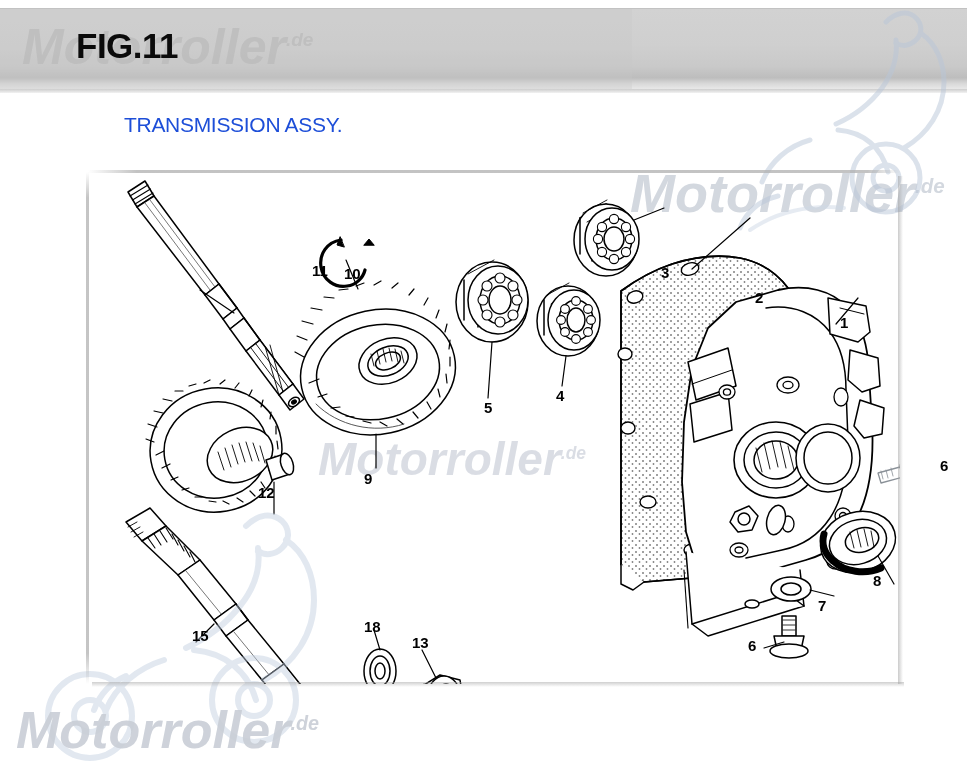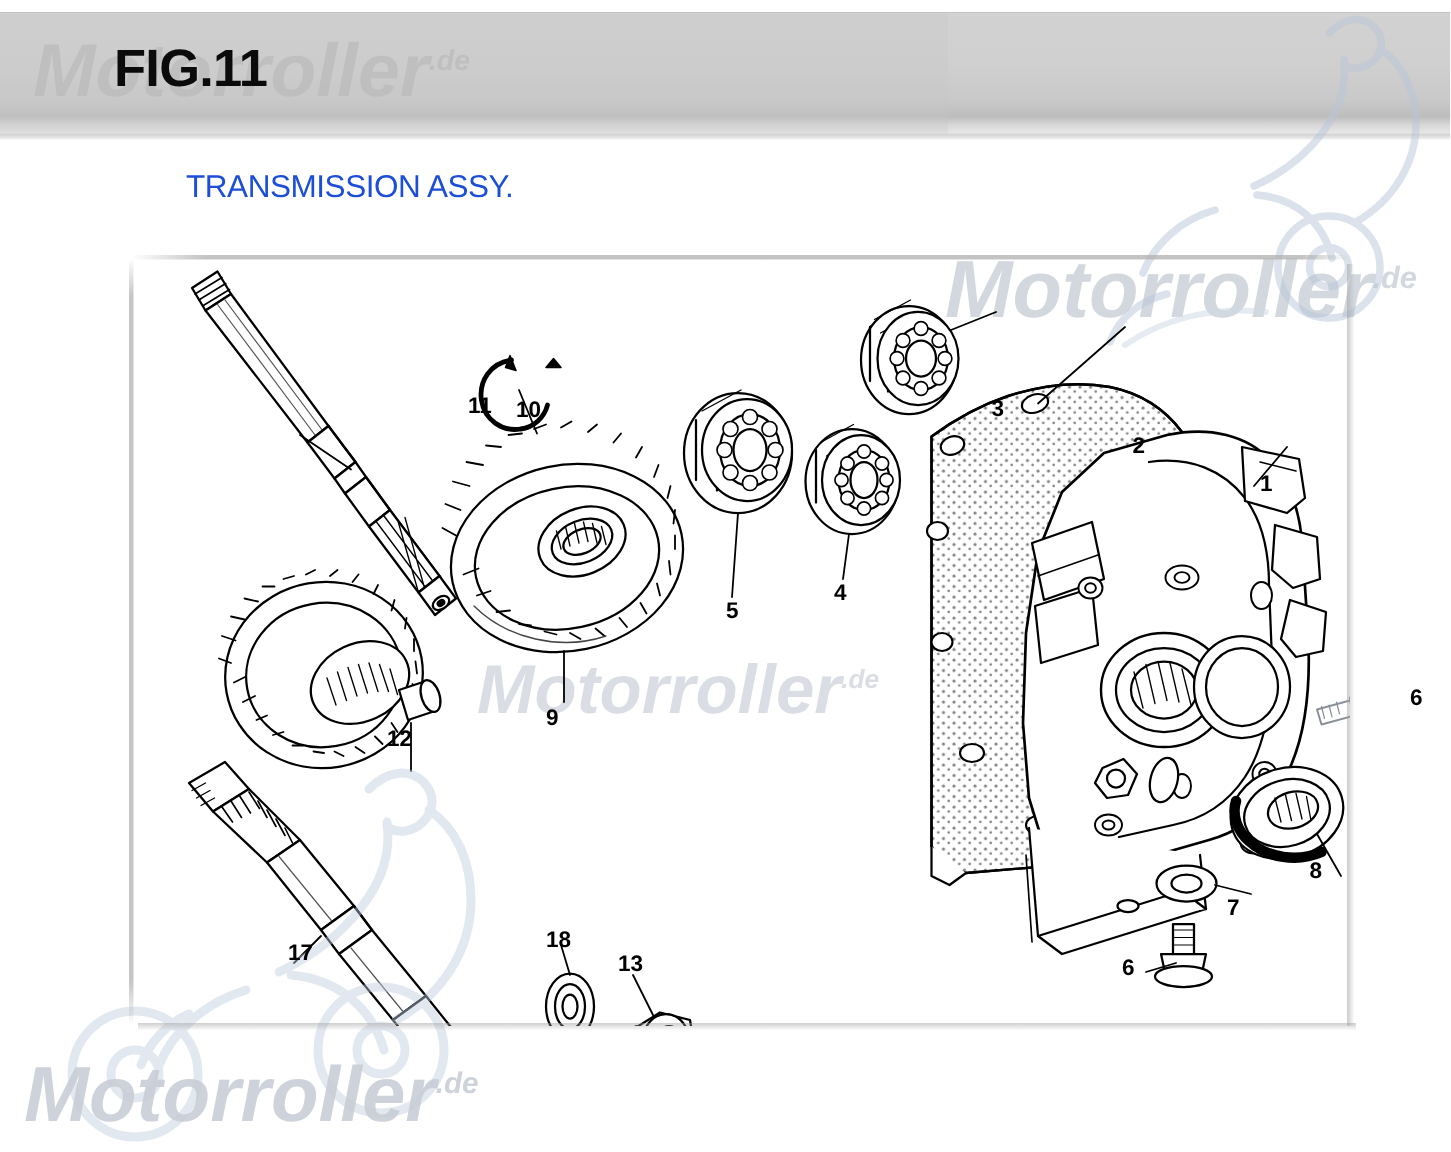--- a/index.html
+++ b/index.html
@@ -638,21 +638,21 @@
   <div class="callout-num" style="left:940px; top:457px;">6</div>
   <div class="callout-num" style="left:748px; top:637px;">6</div>
   <div class="callout-num" style="left:818px; top:597px;">7</div>
   <div class="callout-num" style="left:873px; top:572px;">8</div>
   <div class="callout-num" style="left:364px; top:470px;">9</div>
   <div class="callout-num" style="left:344px; top:265px;">10</div>
   <div class="callout-num" style="left:272px; top:262px;margin-left:40px;">11</div>
   <div class="callout-num" style="left:258px; top:484px;">12</div>
   <div class="callout-num" style="left:412px; top:634px;text-align:center;">13</div>
   <div class="callout-num" style="left:364px; top:618px;">18</div>
-  <div class="callout-num" style="left:192px; top:627px;">17</div>
+  <div class="callout-num" style="left:192px; top:627px;">15</div>
 
   <div class="wm-scooter wm-scooter-bot">
     <svg viewBox="0 0 330 270" width="330" height="270" aria-hidden="true">
       <g fill="none" stroke="#bfcddf" stroke-width="6" stroke-linecap="round" stroke-linejoin="round">
         <path d="M228 26 c12-12 26-14 36-5 c9 9 7 20 0 27 c-7 7-17 8-24 3"></path>
         <path d="M240 48 c3 22-5 42-18 58 c-14 18-33 32-54 42"></path>
         <path d="M268 40 c18 12 28 34 28 60 c0 34-20 64-50 80"></path>
         <path d="M146 160 c-26 8-48 26-58 50"></path>
         <circle cx="236" cy="200" r="42"></circle>
         <circle cx="236" cy="200" r="16"></circle>

